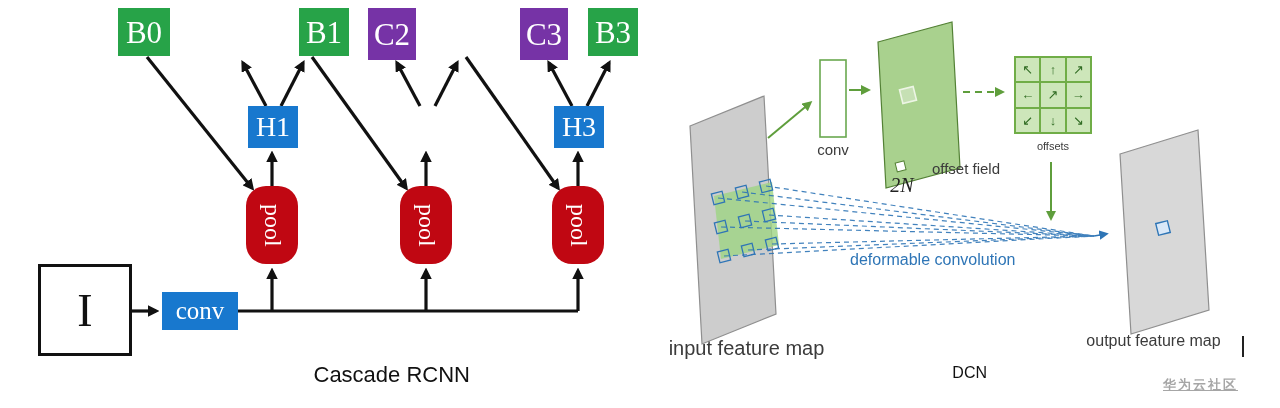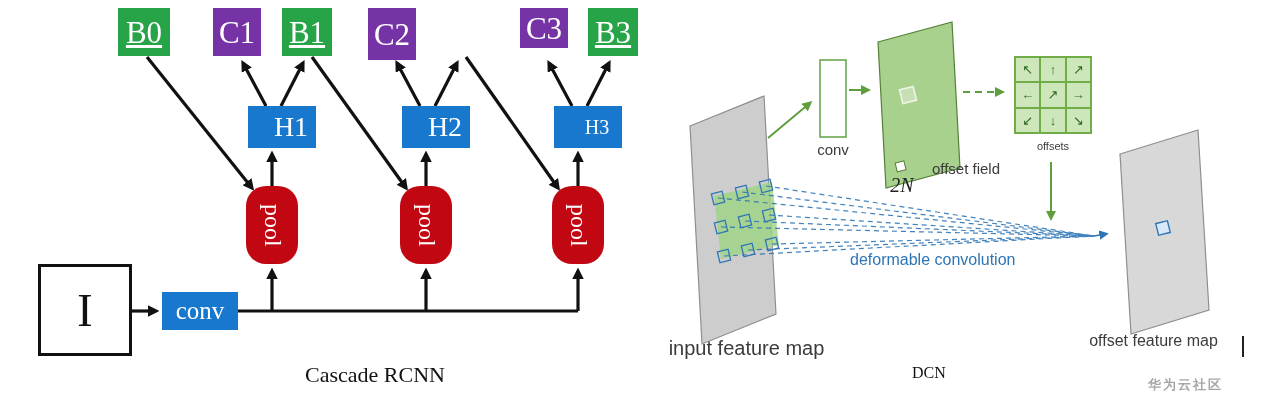--- a/index.html
+++ b/index.html
@@ -1,45 +1,45 @@
 <!DOCTYPE html>
 <html><head>
 <meta charset="utf-8">
 <style>
   html,body{margin:0;padding:0;background:#fff;}
   .canvas{position:relative;width:1280px;height:408px;background:#ffffff;overflow:hidden;
           font-family:"Liberation Sans",sans-serif;}
   .wiring{position:absolute;left:0;top:0;}
   .node{position:absolute;display:flex;align-items:center;justify-content:center;
         color:#fff;font-family:"Liberation Serif",serif;font-size:31px;line-height:1;}
-  .green{background:#27A348;text-decoration:underline;}
+  .green{background:#27A348;}
   .purple{background:#7633A6;}
-  .blue{background:#1878CE;padding-left:18px;}
+  .blue{background:#1878CE;}
   .pool{position:absolute;width:52px;height:78px;background:#C00712;border-radius:20px;
         display:flex;align-items:center;justify-content:center;color:#fff;
         font-family:"Liberation Serif",serif;font-size:24px;
         writing-mode:vertical-rl;text-orientation:mixed;}
   .ibox{position:absolute;left:38px;top:264px;width:88px;height:86px;background:#fff;
         border:3px solid #111;display:flex;align-items:center;justify-content:center;
         color:#111;font-family:"Liberation Serif",serif;font-size:46px;}
   .convbox{position:absolute;left:162px;top:292px;width:76px;height:38px;background:#1878CE;
         display:flex;align-items:center;justify-content:center;color:#fff;
         font-family:"Liberation Serif",serif;font-size:25px;}
-  .caption{position:absolute;font-family:Liberation Serif, serif;color:#111;text-align:left;}
+  .caption{position:absolute;font-family:Liberation Sans, sans-serif;color:#111;text-align:right;}
   .rlabel{position:absolute;color:#3b3b3b;font-size:16px;text-align:center;}
   .two-n{position:absolute;left:884px;top:174px;width:36px;font-family:"Liberation Serif",serif;
          font-style:italic;font-size:20px;color:#222;text-align:center;}
   .deform{position:absolute;left:850px;top:251px;width:200px;color:#2E75B6;font-size:16px;text-align:left;}
   .offsets-grid{position:absolute;left:1014px;top:56px;width:78px;height:78px;
         display:grid;grid-template-columns:repeat(3,1fr);grid-template-rows:repeat(3,1fr);
         border:1.6px solid #70AD47;background:#CDE6BA;box-sizing:border-box;}
   .offsets-grid .cell{border:0.8px solid #70AD47;display:flex;align-items:center;justify-content:center;
         font-size:13px;color:#2F6B22;}
   .watermark{position:absolute;left:1148px;top:376px;width:105px;font-size:13px;font-weight:bold;
-        color:#A6A6A6;letter-spacing:2px;text-align:left;}
+        color:#A6A6A6;letter-spacing:2px;text-align:center;text-decoration:underline;}
   .cursor-bar{position:absolute;left:1242px;top:336px;width:2px;height:21px;background:#222;}
 </style>
 </head>
 <body>
 
 <div class="canvas">
 
   <svg class="wiring" width="1280" height="408" viewBox="0 0 1280 408">
     <defs>
       <marker id="mB" viewBox="0 0 10 10" refX="7" refY="5" markerWidth="3.6" markerHeight="3.6" orient="auto">
@@ -112,29 +112,27 @@
       <path d="M1051,162 L1051,218" marker-end="url(#mG)"></path>
       <path d="M963,92 L1002,92" stroke-dasharray="7,5" marker-end="url(#mG)"></path>
     </g>
 
     <polygon points="878,42 952,22 960,168 886,188" fill="#A9D18E" stroke="#538135" stroke-width="1.2"></polygon>
     <rect x="901" y="88" width="14" height="14" transform="rotate(-14 908 95)" fill="#C6E0B4" stroke="#EDF5E5" stroke-width="1.6"></rect>
     <rect x="896" y="162" width="9" height="9" transform="rotate(-14 900 166)" fill="#ffffff" stroke="#538135" stroke-width="1"></rect>
   </svg>
 
   <div class="node green" style="left:118px;top:8px;width:52px;height:48px">B0</div>
-  <div class="node purple" style="left:213px;top:8px;width:48px;height:48px">C1</div>
-  <div class="node green" style="left:282px;top:8px;width:50px;height:48px">B1</div>
+  <div class="node green" style="left:299px;top:8px;width:50px;height:48px">B1</div>
   <div class="node purple" style="left:368px;top:8px;width:48px;height:52px">C2</div>
-  <div class="node purple" style="left:520px;top:8px;width:48px;height:40px">C3</div>
+  <div class="node purple" style="left:520px;top:8px;width:48px;height:52px">C3</div>
   <div class="node green" style="left:588px;top:8px;width:50px;height:48px">B3</div>
 
   <div class="node blue" style="left:248px;top:106px;width:50px;height:42px;font-size:28px">H1</div>
-  <div class="node blue" style="left:402px;top:106px;width:50px;height:42px;font-size:28px">H2</div>
-  <div class="node blue" style="left:554px;top:106px;width:50px;height:42px;font-size:20px">H3</div>
+  <div class="node blue" style="left:554px;top:106px;width:50px;height:42px;font-size:28px">H3</div>
 
   <div class="pool" style="left:246px;top:186px">pool</div>
   <div class="pool" style="left:400px;top:186px">pool</div>
   <div class="pool" style="left:552px;top:186px">pool</div>
 
   <div class="ibox">I</div>
   <div class="convbox">conv</div>
 
   <div class="caption" style="left:305px;top:362px;width:165px;font-size:22px">Cascade RCNN</div>
 
@@ -151,20 +149,20 @@
     <div class="cell">↗</div>
     <div class="cell">→</div>
     <div class="cell">↙</div>
     <div class="cell">↓</div>
     <div class="cell">↘</div>
   </div>
 
   <div class="deform">deformable convolution</div>
 
   <div class="rlabel" style="left:664px;top:337px;width:165px;font-size:20px">input feature map</div>
-  <div class="rlabel" style="left:1066px;top:332px;width:175px;font-size:16px">offset feature map</div>
+  <div class="rlabel" style="left:1066px;top:332px;width:175px;font-size:16px">output feature map</div>
 
   <div class="caption" style="left:912px;top:364px;width:75px;font-size:16px">DCN</div>
 
   <div class="watermark">华为云社区</div>
   <div class="cursor-bar"></div>
 
 </div>
 
 </body></html>

